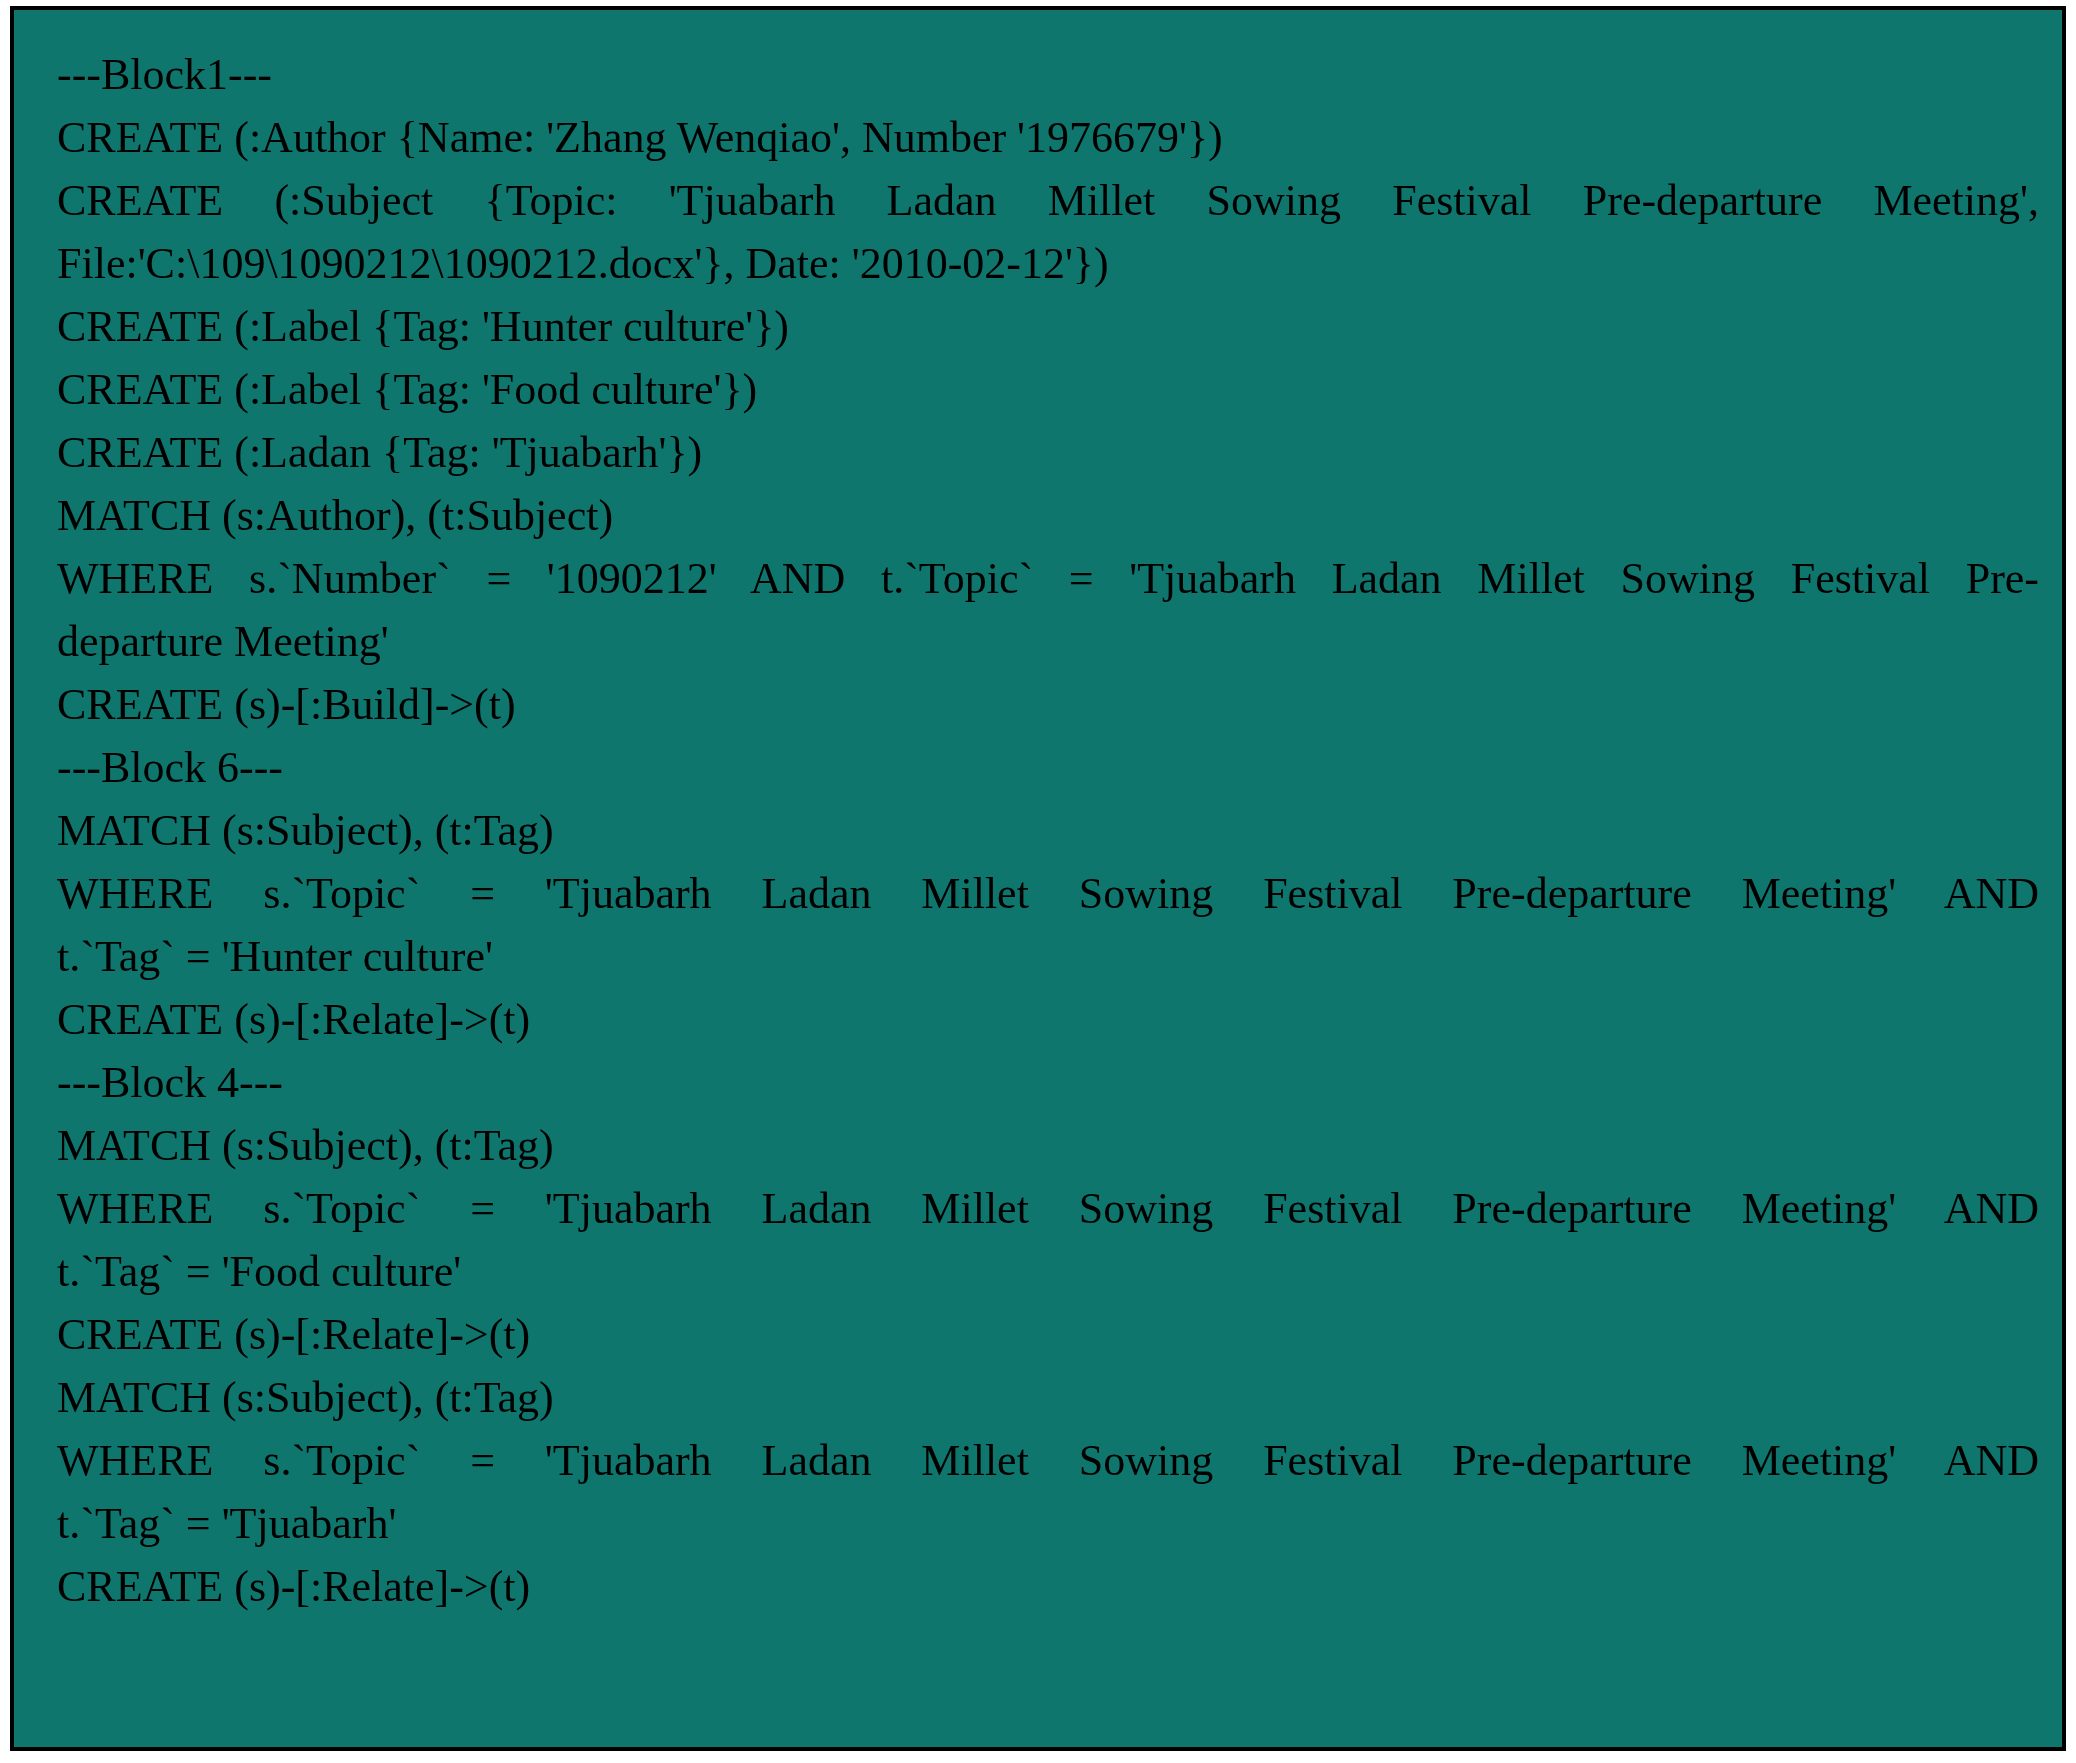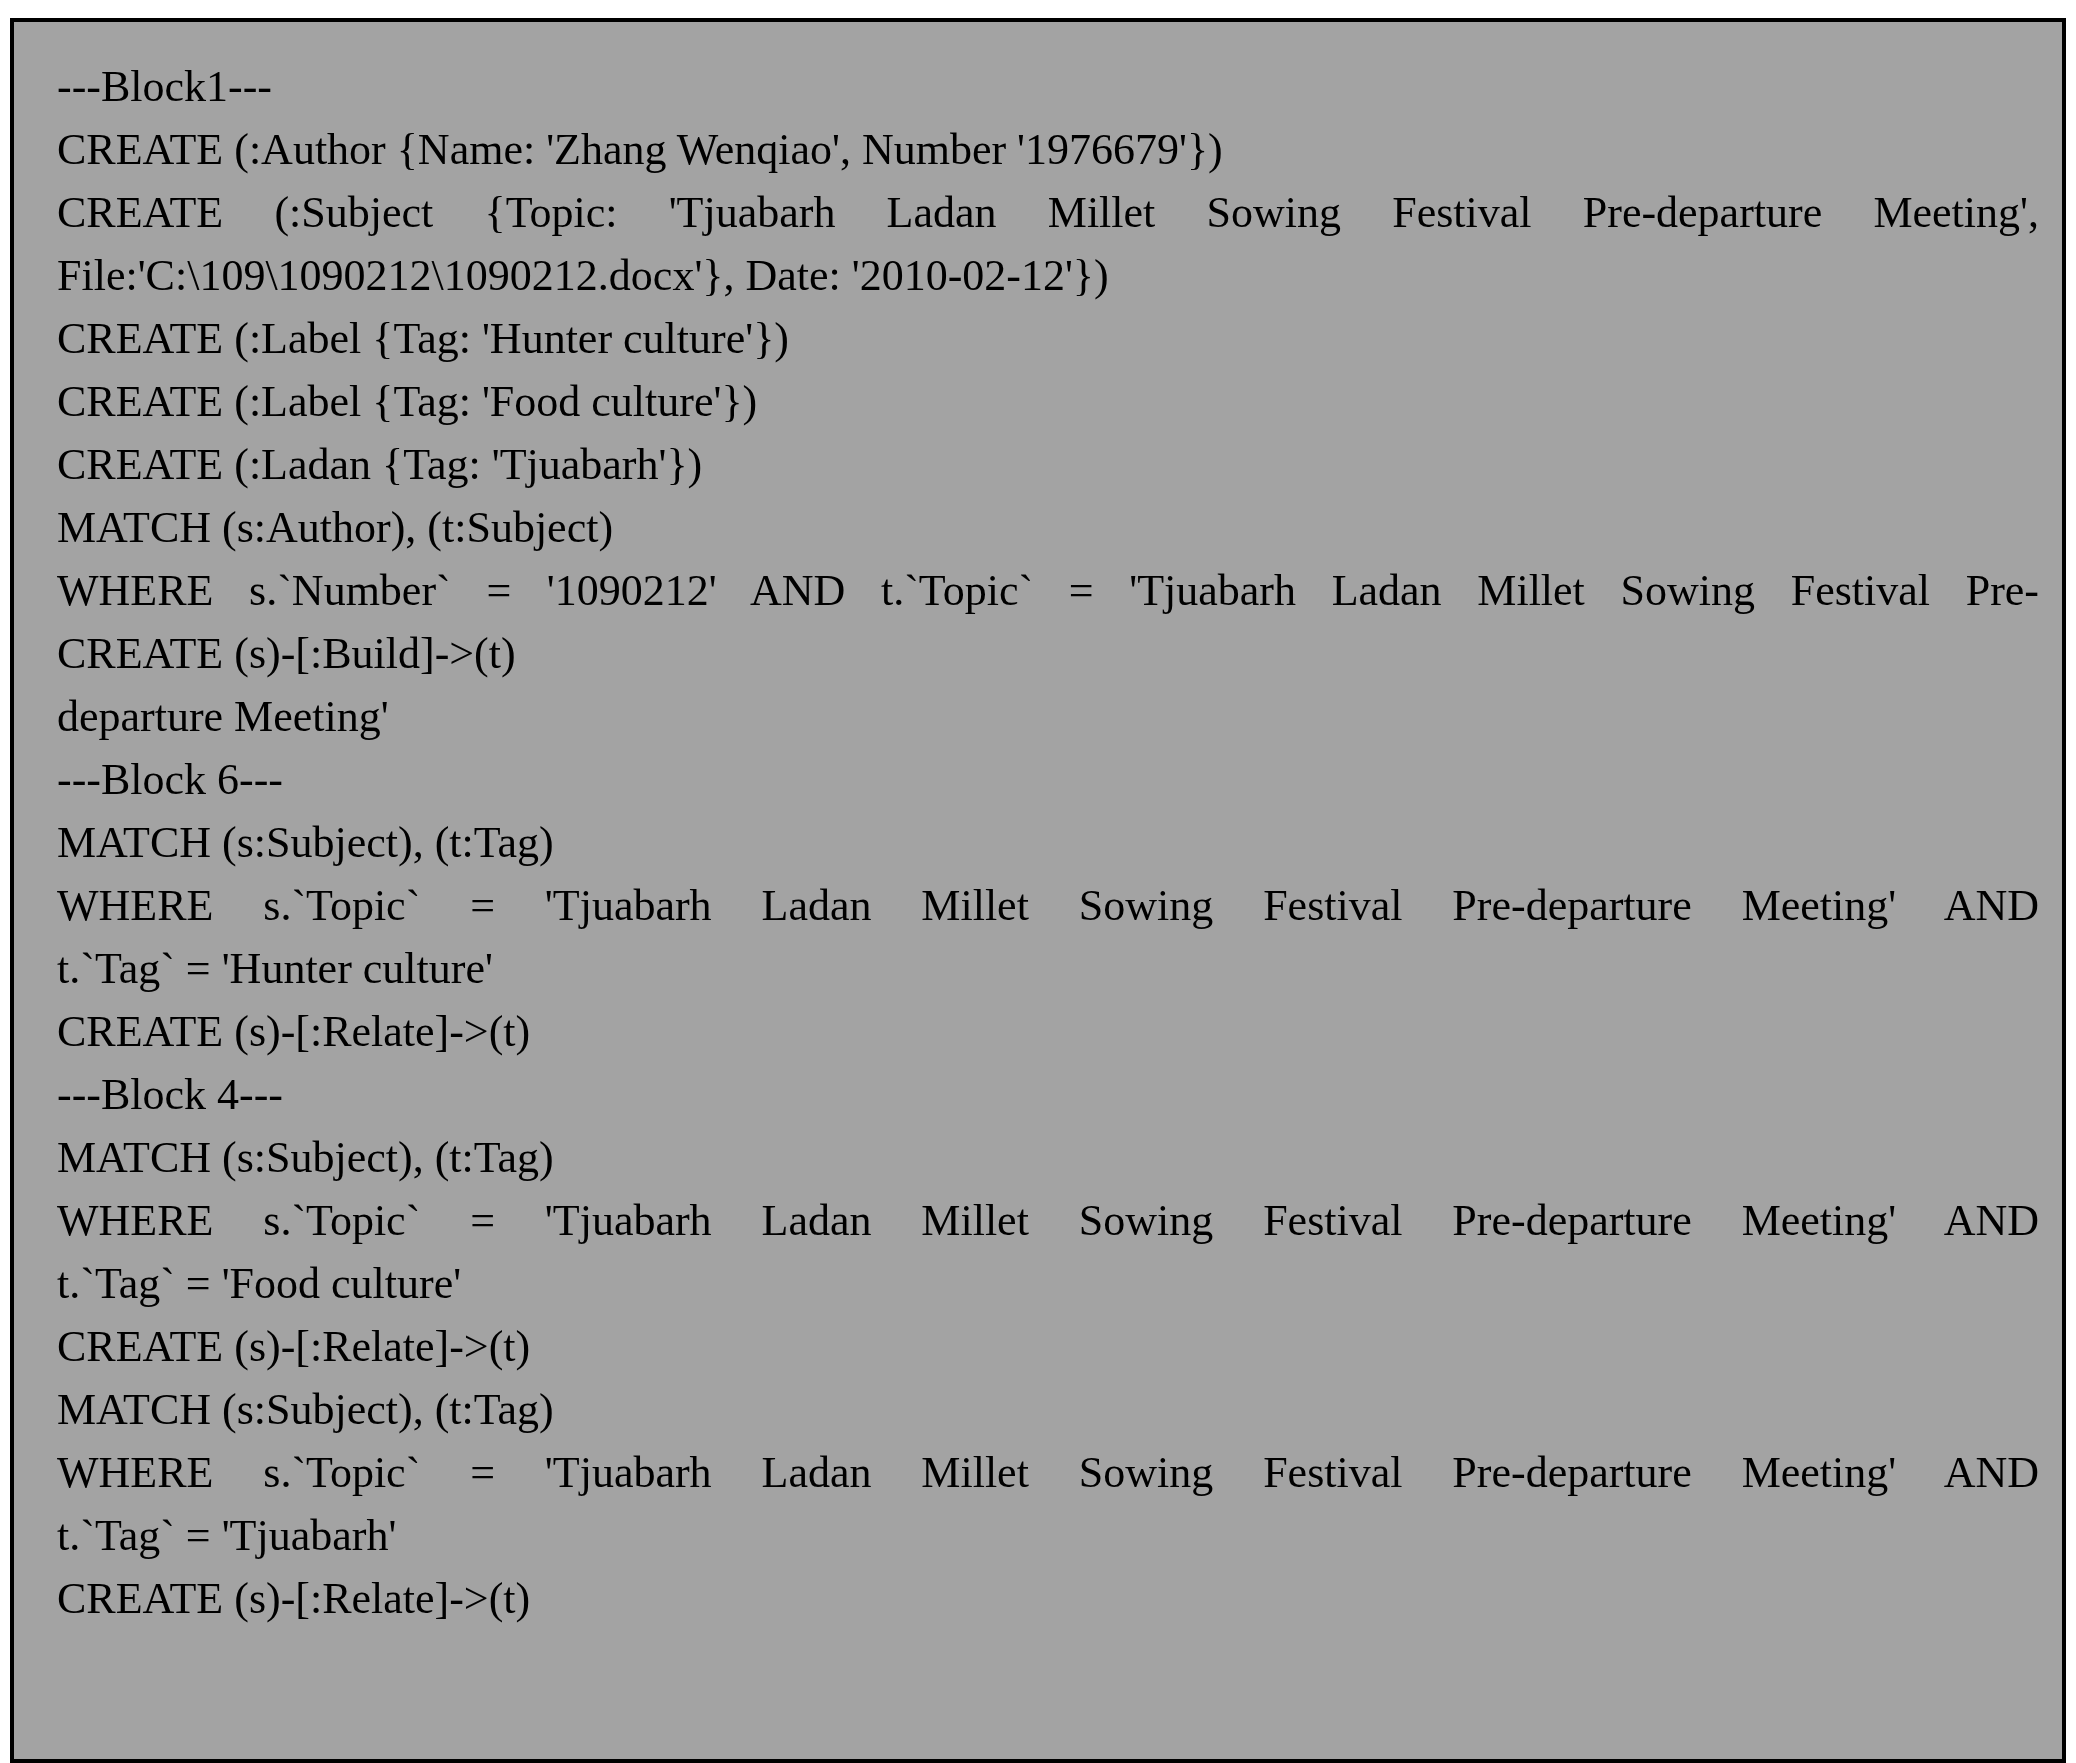--- a/index.html
+++ b/index.html
@@ -9,26 +9,26 @@
   }
   body {
     width: 2077px;
     height: 1763px;
     position: relative;
     overflow: hidden;
   }
   .frame {
     position: absolute;
     left: 10px;
-    top: 18px;
+    top: 6px;
     width: 2048px;
     height: 1737px;
     border: 4.4px solid #000000;
     box-sizing: content-box;
-    background: #a3a3a3;
+    background: #0f766e;
   }
   .code {
     position: absolute;
     left: 43px;
     top: 33px;
     width: 1982px;
     font-family: "Liberation Serif", "DejaVu Serif", serif;
     font-size: 44px;
     line-height: 63px;
     color: #000000;
@@ -50,22 +50,22 @@
   <div class="code">
     <span class="line">---Block1---</span>
     <span class="line">CREATE (:Author {Name: 'Zhang Wenqiao', Number '1976679'})</span>
     <span class="line justify">CREATE (:Subject {Topic: 'Tjuabarh Ladan Millet Sowing Festival Pre-departure Meeting',</span>
     <span class="line">File:'C:\109\1090212\1090212.docx'}, Date: '2010-02-12'})</span>
     <span class="line">CREATE (:Label {Tag: 'Hunter culture'})</span>
     <span class="line">CREATE (:Label {Tag: 'Food culture'})</span>
     <span class="line">CREATE (:Ladan {Tag: 'Tjuabarh'})</span>
     <span class="line">MATCH (s:Author), (t:Subject)</span>
     <span class="line justify">WHERE s.`Number` = '1090212' AND t.`Topic` = 'Tjuabarh Ladan Millet Sowing Festival Pre-</span>
+    <span class="line">departure Meeting'</span>
     <span class="line">CREATE (s)-[:Build]-&gt;(t)</span>
-    <span class="line">departure Meeting'</span>
     <span class="line">---Block 6---</span>
     <span class="line">MATCH (s:Subject), (t:Tag)</span>
     <span class="line justify">WHERE s.`Topic` = 'Tjuabarh Ladan Millet Sowing Festival Pre-departure Meeting' AND</span>
     <span class="line">t.`Tag` = 'Hunter culture'</span>
     <span class="line">CREATE (s)-[:Relate]-&gt;(t)</span>
     <span class="line">---Block 4---</span>
     <span class="line">MATCH (s:Subject), (t:Tag)</span>
     <span class="line justify">WHERE s.`Topic` = 'Tjuabarh Ladan Millet Sowing Festival Pre-departure Meeting' AND</span>
     <span class="line">t.`Tag` = 'Food culture'</span>
     <span class="line">CREATE (s)-[:Relate]-&gt;(t)</span>

